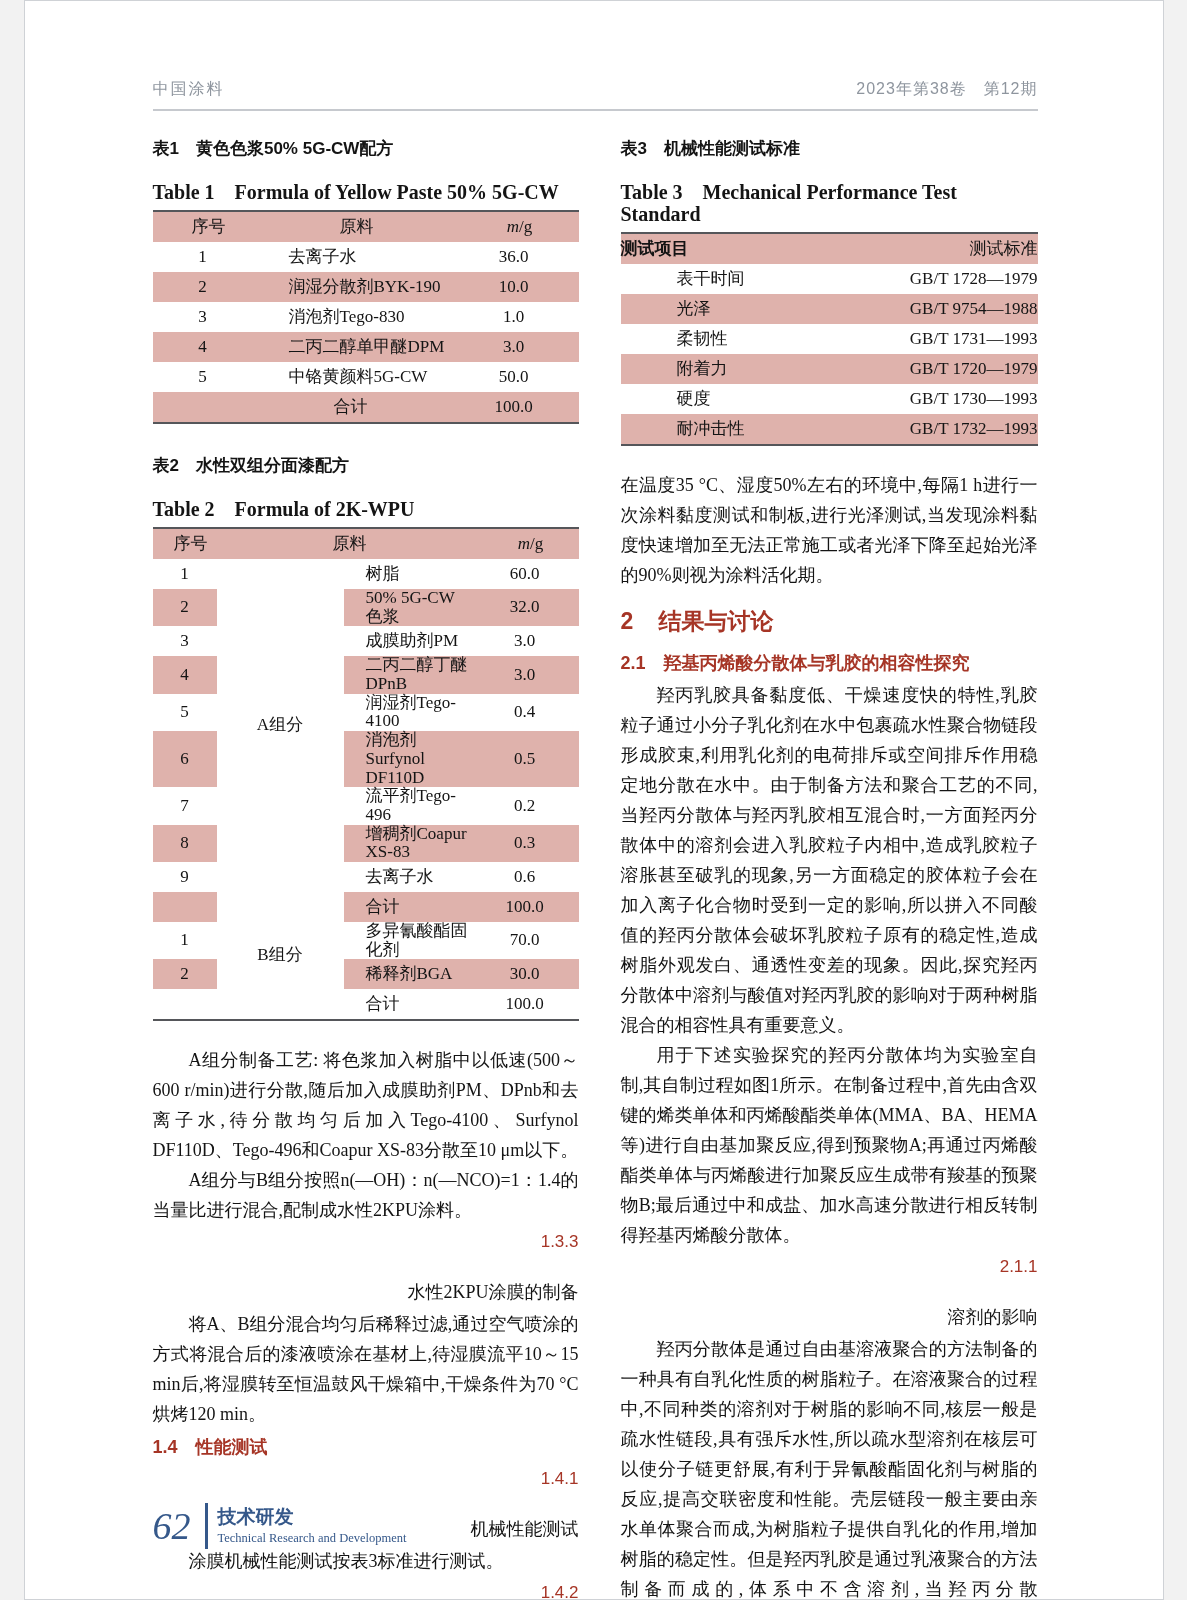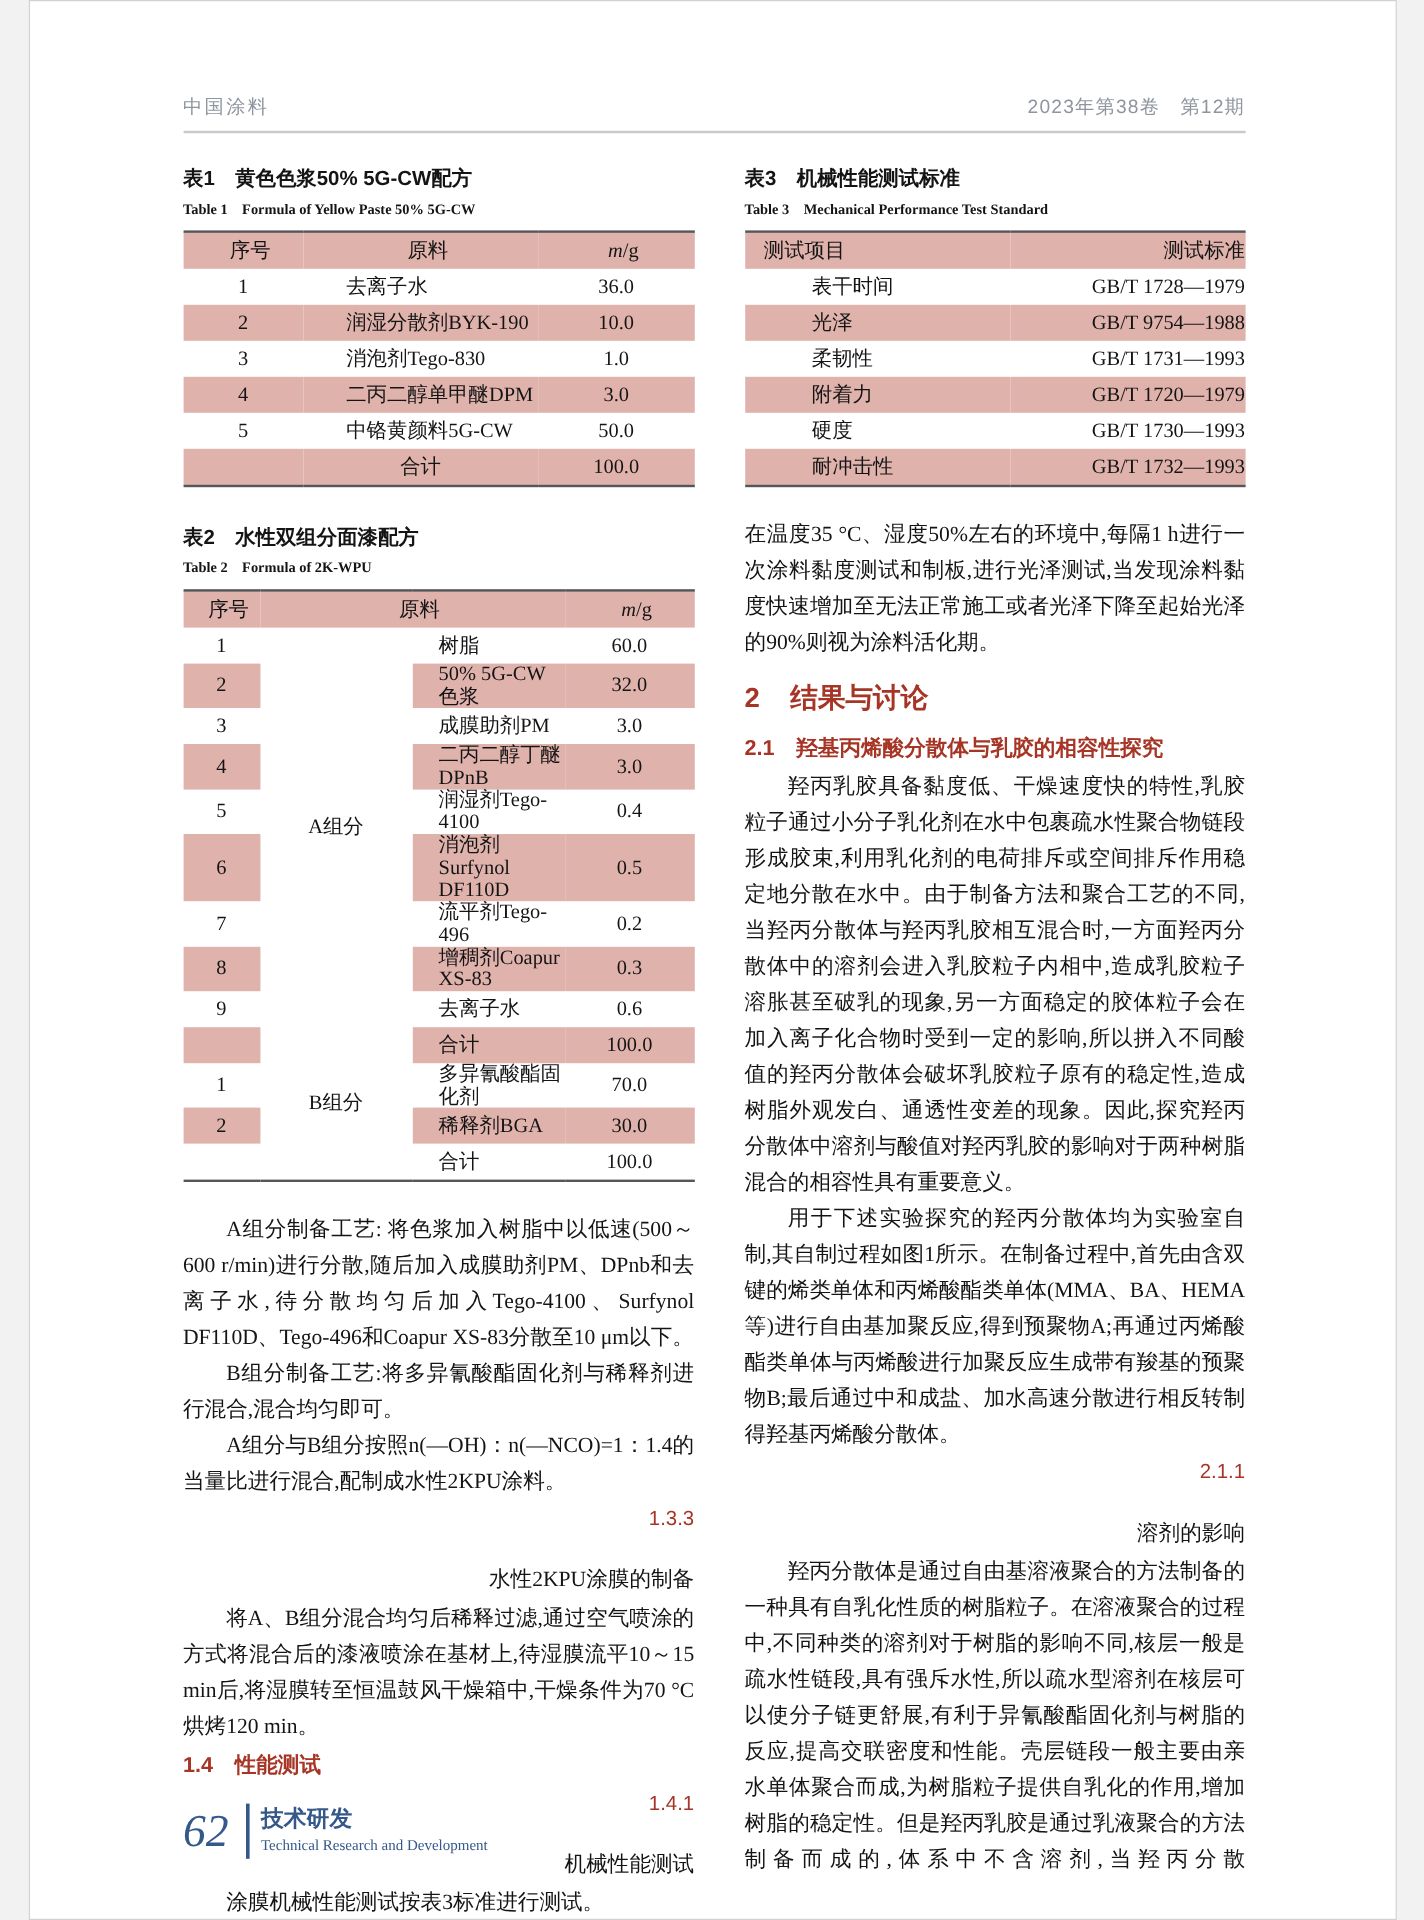--- a/index.html
+++ b/index.html
@@ -37,21 +37,21 @@
   .col.left{flex:0 0 426px;}
   .col.right{flex:1;}
   
   .cap{text-align:left;margin:2px 0 7px;}
   .cap .cn{
     font-family:"Liberation Sans","DejaVu Sans",sans-serif;
     font-weight:bold;font-size:17px;line-height:24px;
   }
   .cap .en{
     font-family:"Liberation Serif","DejaVu Serif",serif;
-    font-weight:bold;font-size:12px;line-height:22px;margin-top:2px;
+    font-weight:bold;font-size:20px;line-height:22px;margin-top:20px;
   }
   .cap2{margin-top:30px;}
   
   table.t{
     width:100%;border-collapse:collapse;table-layout:fixed;
     border-top:2.5px solid #55565a;border-bottom:2.5px solid #55565a;
     font-size:17px;
   }
   table.t td{height:30px;padding:0;vertical-align:middle;line-height:1.1;}
   table.t tr.hd td{background:var(--pink);padding-left:12px;}
@@ -265,21 +265,20 @@
           <td class="seq"></td>
           <td class="comp"></td>
           <td class="name">合计</td>
           <td class="val">100.0</td>
         </tr>
       </tbody>
         </table>
 
       <div class="blk">
         <p class="body ind">A组分制备工艺: 将色浆加入树脂中以低速(500～600 r/min)进行分散,随后加入成膜助剂PM、DPnb和去离子水,待分散均匀后加入Tego-4100、Surfynol DF110D、Tego-496和Coapur XS-83分散至10 μm以下。</p>
-        <p class="body ind">B组分制备工艺:将多异氰酸酯固化剂与稀释剂进行混合,混合均匀即可。</p>
         <p class="body ind">A组分与B组分按照n(—OH)：n(—NCO)=1：1.4的当量比进行混合,配制成水性2KPU涂料。</p>
         <h4 class="h-sub">
           <span class="num">1.3.3</span>
             <span class="ttl">水性2KPU涂膜的制备</span>
         </h4>
         <p class="body ind">将A、B组分混合均匀后稀释过滤,通过空气喷涂的方式将混合后的漆液喷涂在基材上,待湿膜流平10～15 min后,将湿膜转至恒温鼓风干燥箱中,干燥条件为70 °C烘烤120 min。</p>
         <h3 class="h-red">
           <span class="num">1.4</span>
             <span class="ttl">性能测试</span>
         </h3>
@@ -298,21 +297,21 @@
 
     <section class="col right">
 
       <div class="cap">
         <div class="cn">表3　机械性能测试标准</div>
         <div class="en">Table 3　Mechanical Performance Test Standard</div>
       </div>
       <table class="t t3">
         <tbody>
             <tr class="hd">
-          <td class="item ctr" style="padding-left:16px;">测试项目</td>
+          <td class="item ctr" style="padding-left:0;font-weight:bold;">测试项目</td>
           <td class="std">测试标准</td>
         </tr>
         <tr>
           <td class="item">表干时间</td>
           <td class="std">GB/T 1728—1979</td>
         </tr>
         <tr class="p">
           <td class="item">光泽</td>
           <td class="std">GB/T 9754—1988</td>
         </tr>

